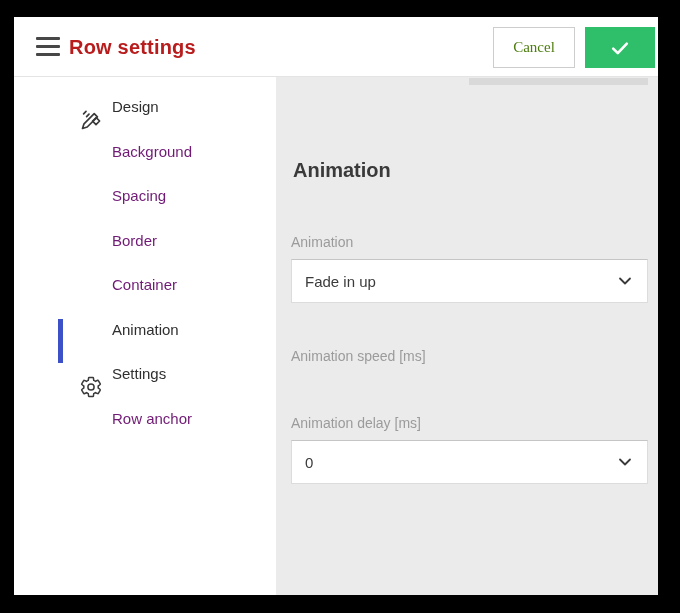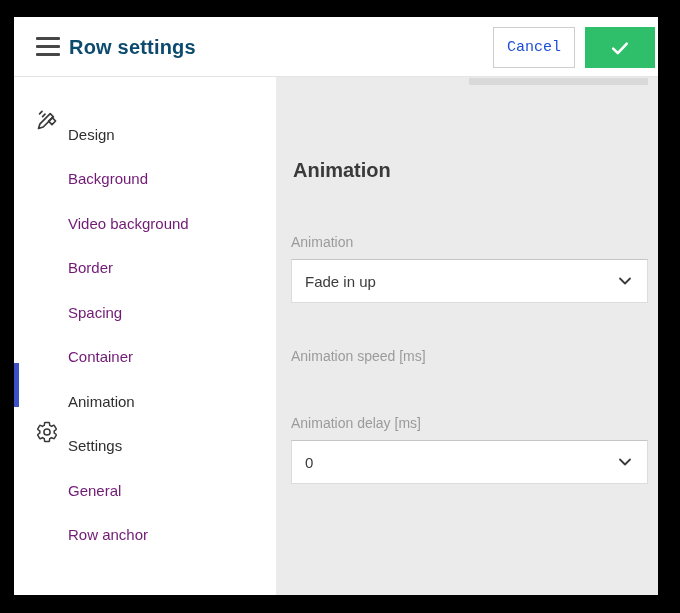--- a/index.html
+++ b/index.html
@@ -7,37 +7,37 @@
   body { font-family:"Liberation Sans","DejaVu Sans",sans-serif; background:#000; }
   #screen { position:relative; width:680px; height:613px; background:#000; overflow:hidden; }
 
   
   .header { position:absolute; left:14px; top:17px; width:644px; height:60px;
             background:#fff; border-bottom:1px solid #e4e4e4; z-index:3; }
   .hamburger { position:absolute; left:22px; top:20px; width:24px; height:19px;
                display:flex; flex-direction:column; justify-content:space-between; cursor:pointer; }
   .hamburger span { display:block; height:3px; background:#474747; border-radius:1px; }
   .title { position:absolute; left:55px; top:0; height:60px; line-height:60px;
-           font-size:20px; font-weight:600; color:#0c4a6e; letter-spacing:.2px; }
+           font-size:20px; font-weight:600; color:#b91c1c; letter-spacing:.2px; }
   .cancel-btn { position:absolute; left:479px; top:10px; width:82px; height:41px;
-                background:#fff; border:1px solid #cdcdcd; font-size:15px; color:#1d4ed8;
+                background:#fff; border:1px solid #cdcdcd; font-size:15px; color:#4d7c0f;
                 display:flex; align-items:center; justify-content:center; cursor:pointer;
-                font-family:Liberation Mono, monospace; }
+                font-family:Liberation Serif, serif; }
   .ok-btn { position:absolute; left:571px; top:10px; width:70px; height:41px;
             background:#2fbe69; border:none; display:flex; align-items:center;
             justify-content:center; cursor:pointer; }
   
   .btn-shadow { position:absolute; left:469px; top:78px; width:179px; height:7px;
                 background:#d9d9d9; z-index:2; }
 
   
   .sidebar { position:absolute; left:14px; top:77px; width:262px; height:518px;
              background:#fff; z-index:1; }
   .side-list { padding-top:21px; }
-  .side-item { position:relative; height:44.5px; display:flex; align-items:flex-end; cursor:pointer; }
+  .side-item { position:relative; height:44.5px; display:flex; align-items:flex-start; cursor:pointer;margin-left:44px; }
   .side-item .s-icon { position:absolute; left:21px; top:50%; margin-top:-12px;
                        width:24px; height:24px; }
   .side-item .s-label { margin-left:54px; font-size:15px; color:#701a75; }
   .side-item.section .s-label { color:#2f2f2f; }
   .side-item.active .s-label { color:#2f2f2f; }
   .side-item.active .active-bar { position:absolute; left:0; top:-2px; width:5px; height:44px;
                                   background:#3c50c8; }
 
   
   .content { position:absolute; left:276px; top:77px; width:382px; height:518px;
@@ -86,31 +86,28 @@
             <path d="M4.6 5.8 L7 3.4 M7.6 8.6 L10 6.2"></path>
           </svg>
         </span>
         <span class="s-label">Design</span>
       </div>
 
       <div class="side-item">
         <span class="s-label">Background</span>
       </div>
 
-      <div class="side-item">
-        <span class="s-label">Video background</span>
-      </div>
 
 
       <div class="side-item">
-        <span class="s-label">Border</span>
+        <span class="s-label">Spacing</span>
       </div>
 
       <div class="side-item">
-        <span class="s-label">Spacing</span>
+        <span class="s-label">Border</span>
       </div>
 
       <div class="side-item">
         <span class="s-label">Container</span>
       </div>
 
       <div class="side-item active">
         <span class="active-bar"></span>
         <span class="s-label">Animation</span>
       </div>
@@ -118,23 +115,20 @@
       <div class="side-item section">
         <span class="s-icon">
           <svg width="24" height="24" viewBox="0 0 24 24" fill="none" stroke="#3a3a3a" stroke-width="1.5">
             <path d="M19.14 12.94c.04-.3.06-.61.06-.94 0-.32-.02-.64-.07-.94l2.03-1.58c.18-.14.23-.41.12-.61l-1.92-3.32c-.12-.22-.37-.29-.59-.22l-2.39.96c-.5-.38-1.03-.7-1.62-.94l-.36-2.54c-.04-.24-.24-.41-.48-.41h-3.84c-.24 0-.43.17-.47.41l-.36 2.54c-.59.24-1.13.57-1.62.94l-2.39-.96c-.22-.08-.47 0-.59.22L2.74 8.87c-.12.21-.08.47.12.61l2.03 1.58c-.05.3-.09.63-.09.94s.02.64.07.94l-2.03 1.58c-.18.14-.23.41-.12.61l1.92 3.32c.12.22.37.29.59.22l2.39-.96c.5.38 1.03.7 1.62.94l.36 2.54c.05.24.24.41.48.41h3.84c.24 0 .44-.17.47-.41l.36-2.54c.59-.24 1.13-.56 1.62-.94l2.39.96c.22.08.47 0 .59-.22l1.92-3.32c.12-.22.07-.47-.12-.61l-2.01-1.58z"></path>
             <circle cx="12" cy="12" r="3.1"></circle>
           </svg>
         </span>
         <span class="s-label">Settings</span>
       </div>
 
-      <div class="side-item">
-        <span class="s-label">General</span>
-      </div>
 
       <div class="side-item">
         <span class="s-label">Row anchor</span>
       </div>
 
     </div>
   </div>
 
   <div class="content">
     <div class="page-heading">Animation</div>

